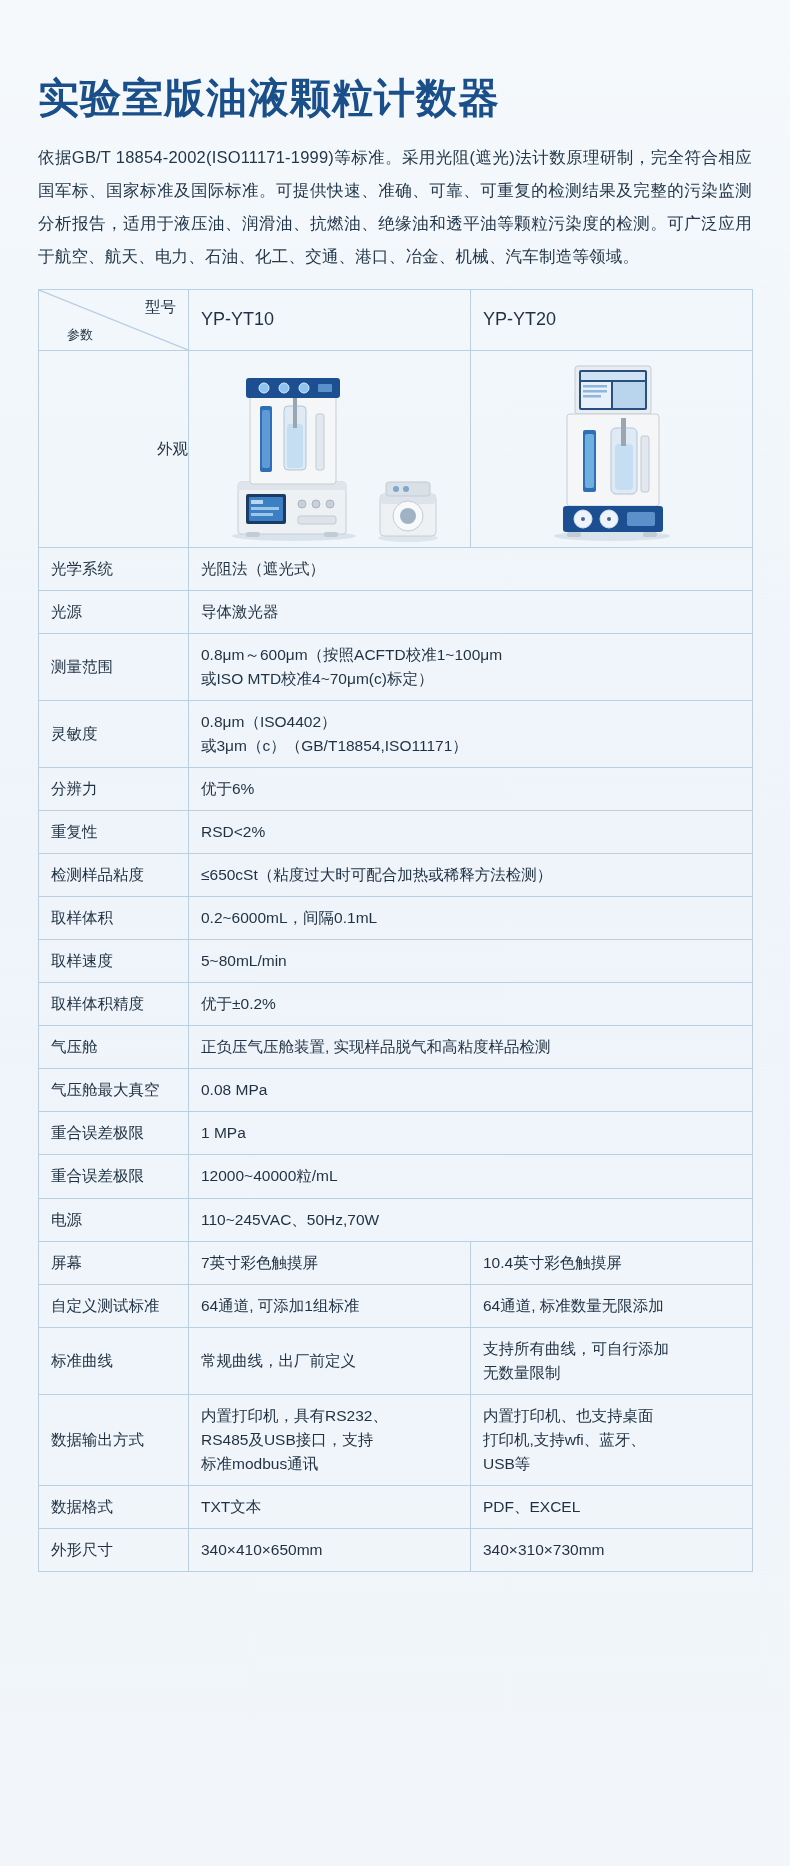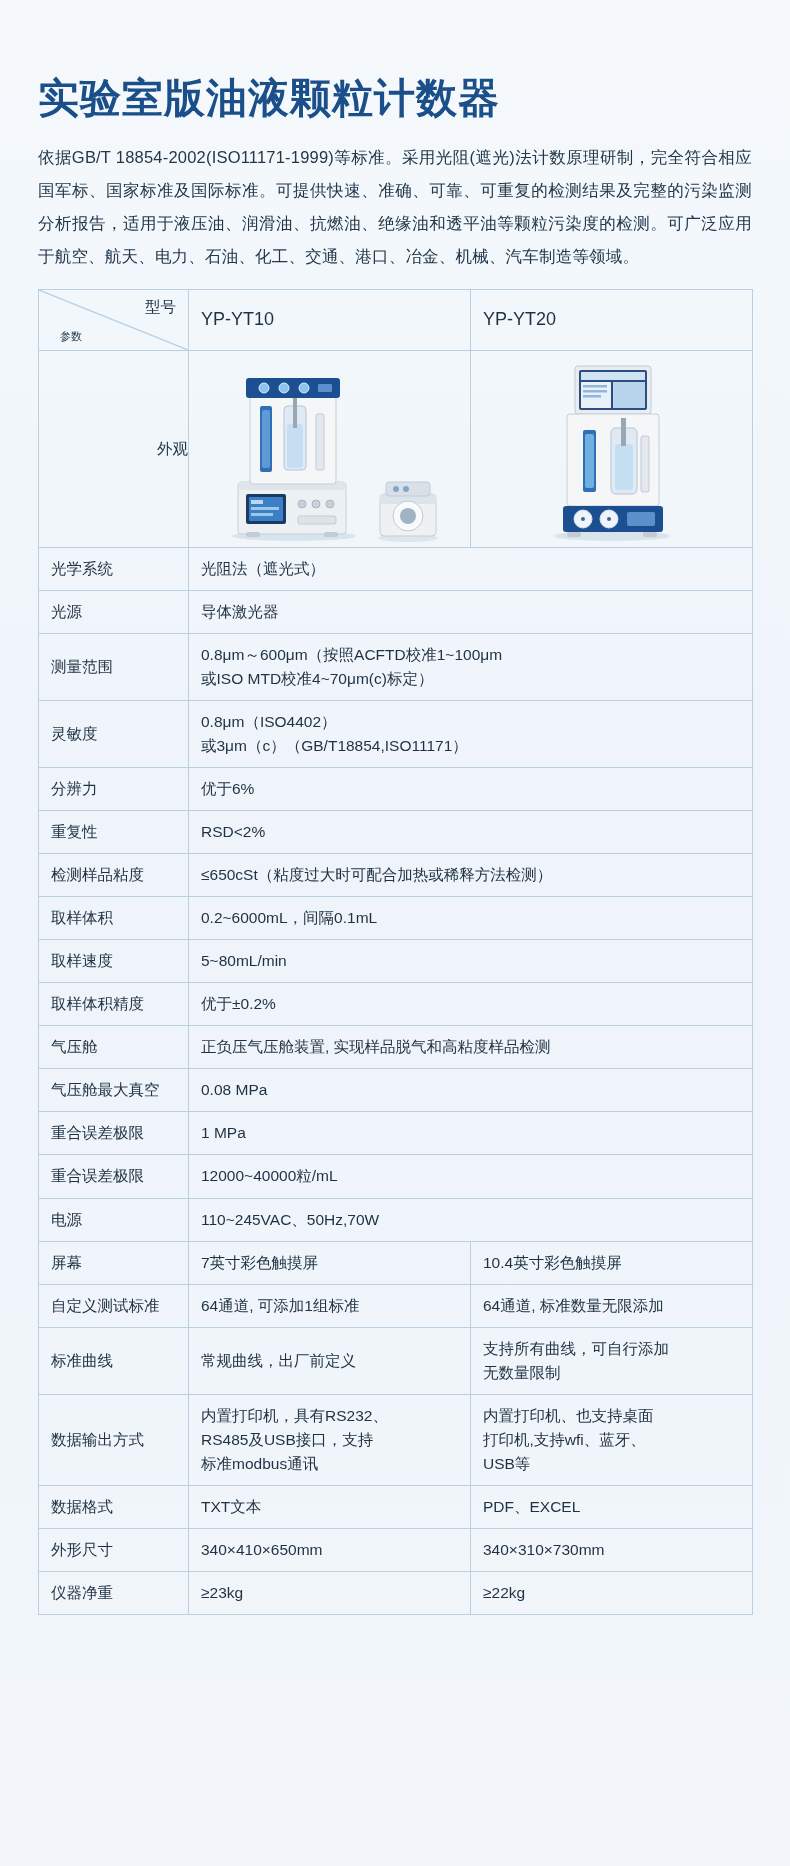--- a/index.html
+++ b/index.html
@@ -69,22 +69,22 @@
   .hdr-cell .diag svg { display: block; width: 100%; height: 100%; }
   .hdr-cell .model {
     position: absolute;
     top: 5px;
     right: 12px;
     font-size: 15.5px;
   }
   .hdr-cell .param {
     position: absolute;
     bottom: 5px;
-    left: 21px;
-    font-size: 11px;
+    left: 28px;
+    font-size: 13px;
   }
   .model-name {
     text-align: left;
     font-size: 18px;
     color: #1f3142;
   }
   .img-row td {
     height: 196px;
     padding: 0 !important;
     text-align: center;
@@ -327,21 +327,16 @@
       <tr>
         <td>数据格式</td>
         <td class="cell-left">TXT文本</td>
         <td class="cell-left">PDF、EXCEL</td>
       </tr>
       <tr>
         <td>外形尺寸</td>
         <td class="cell-left">340×410×650mm</td>
         <td class="cell-left">340×310×730mm</td>
       </tr>
-      <tr>
-        <td>仪器净重</td>
-        <td class="cell-left">≥23kg</td>
-        <td class="cell-left">≥22kg</td>
-      </tr>
     </tbody>
   </table>
 
 </div>
 
 </body></html>

